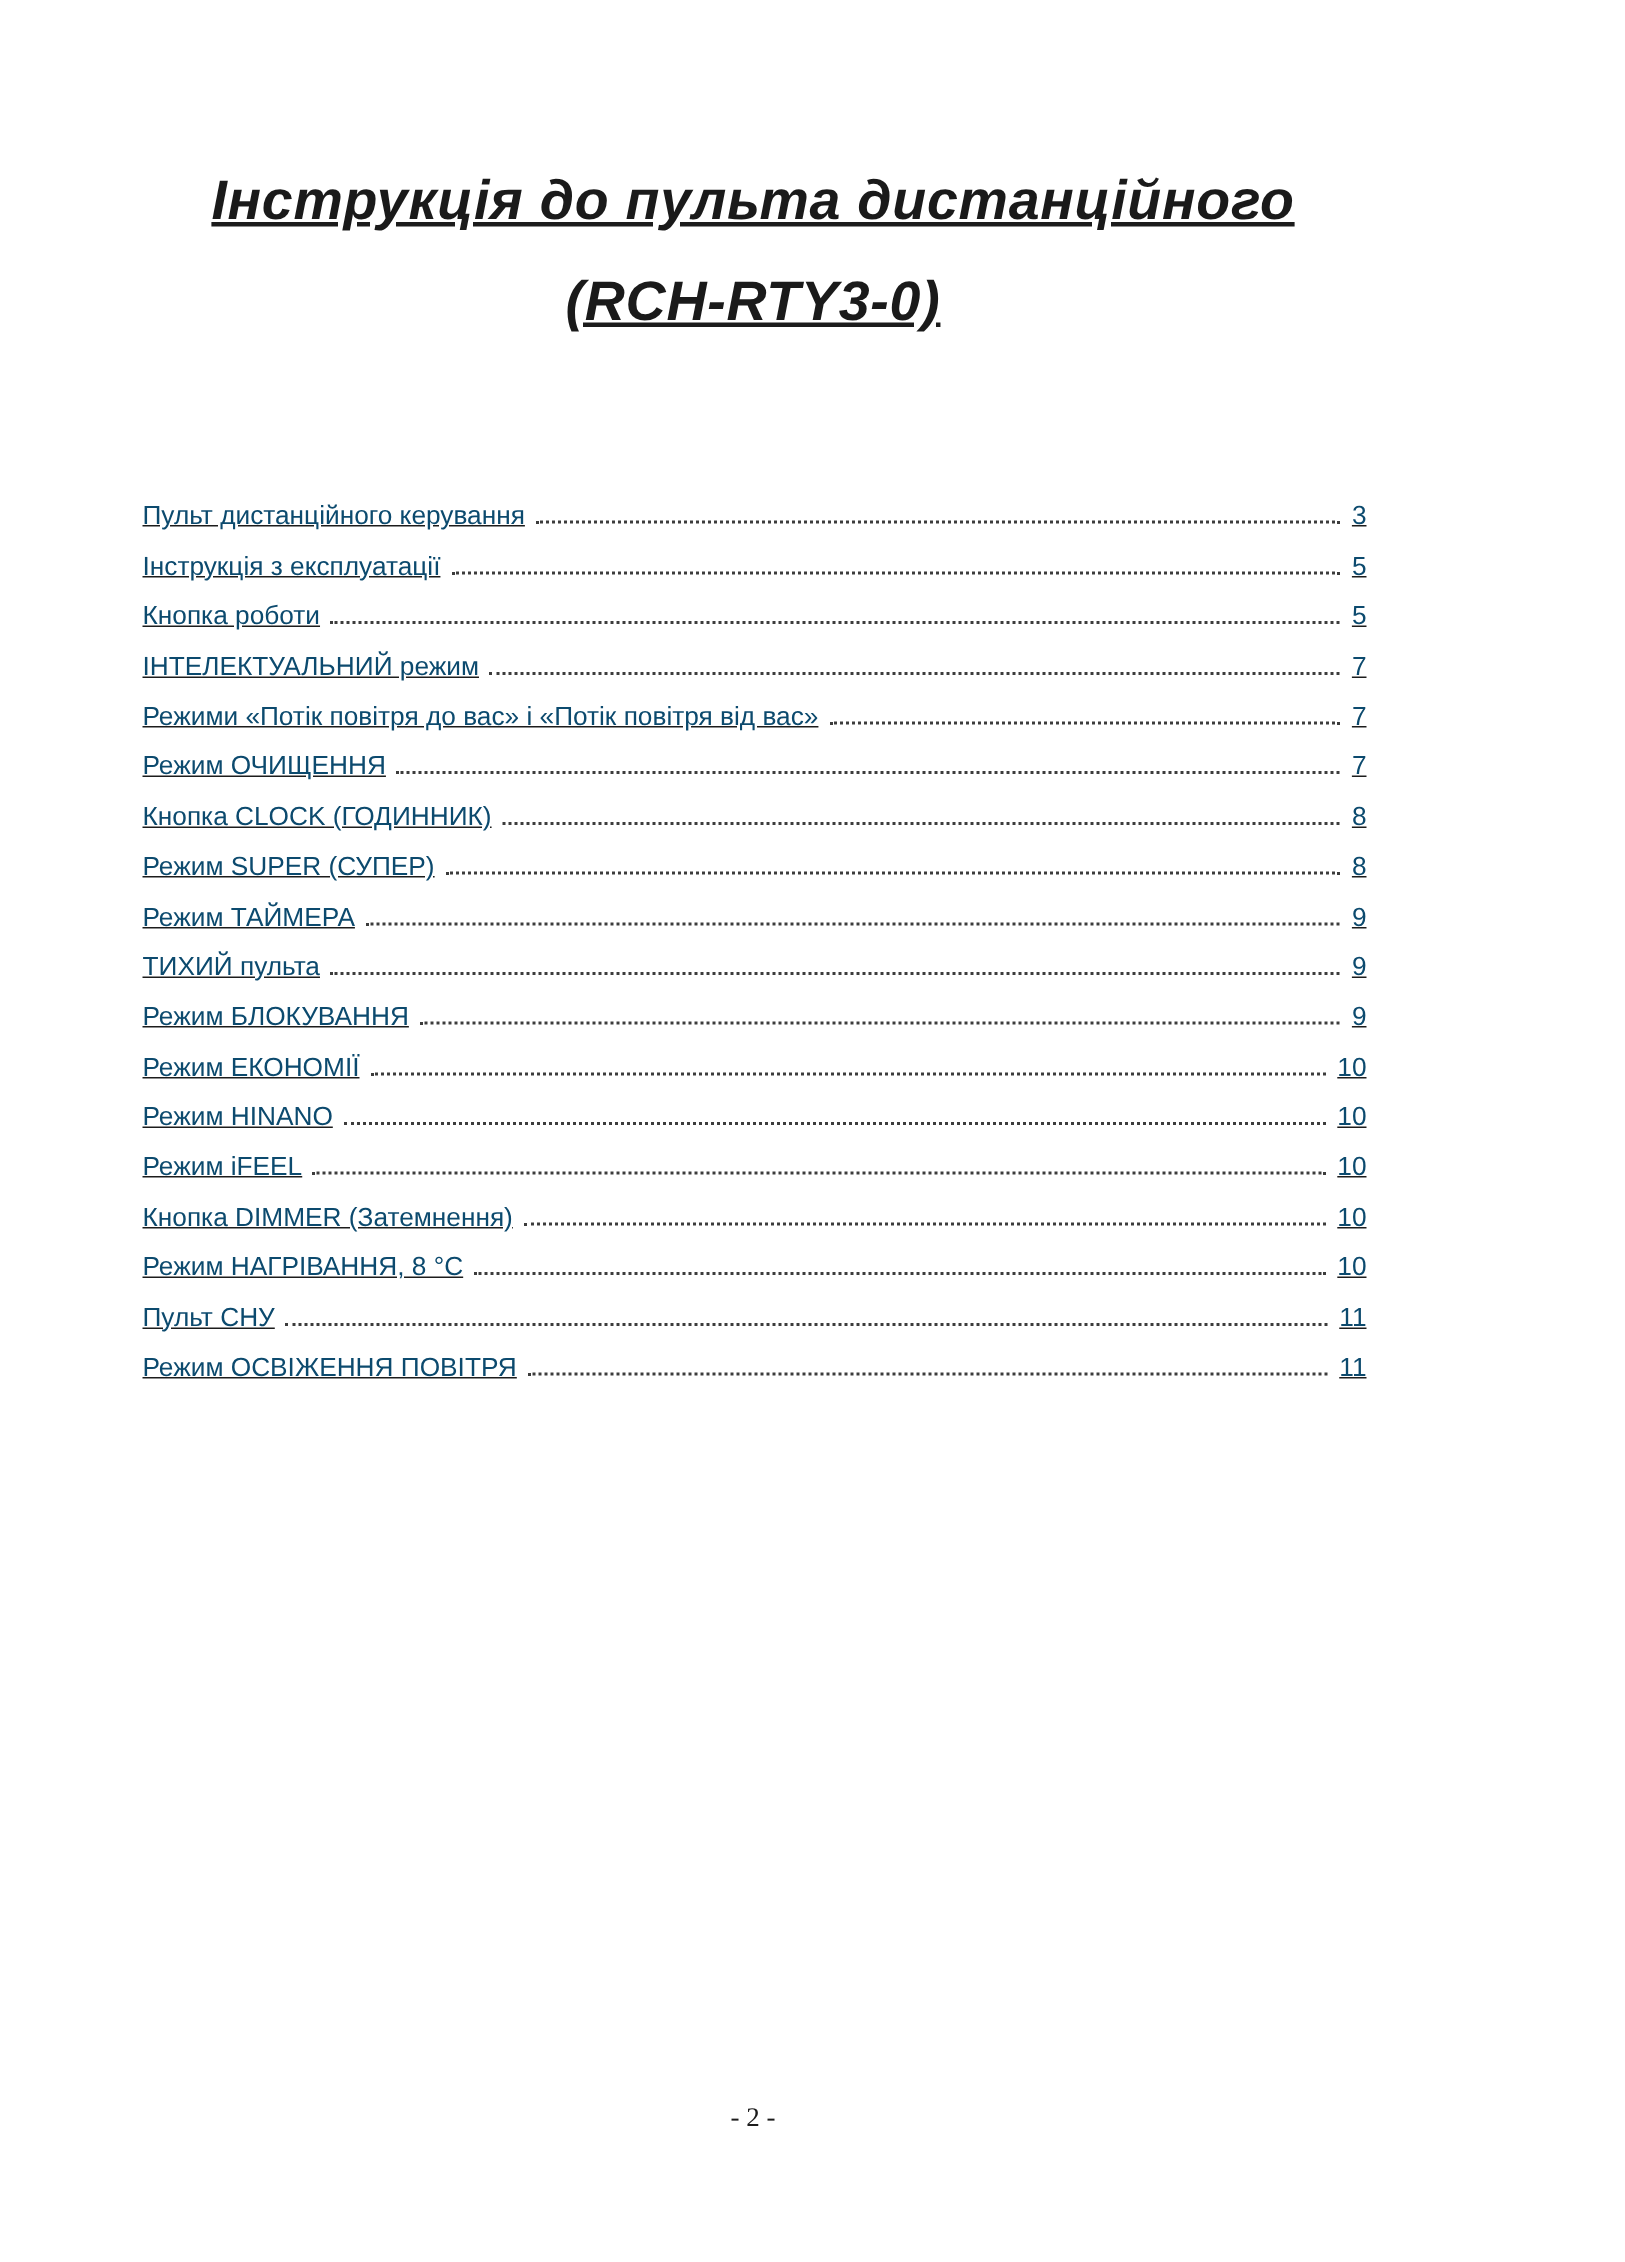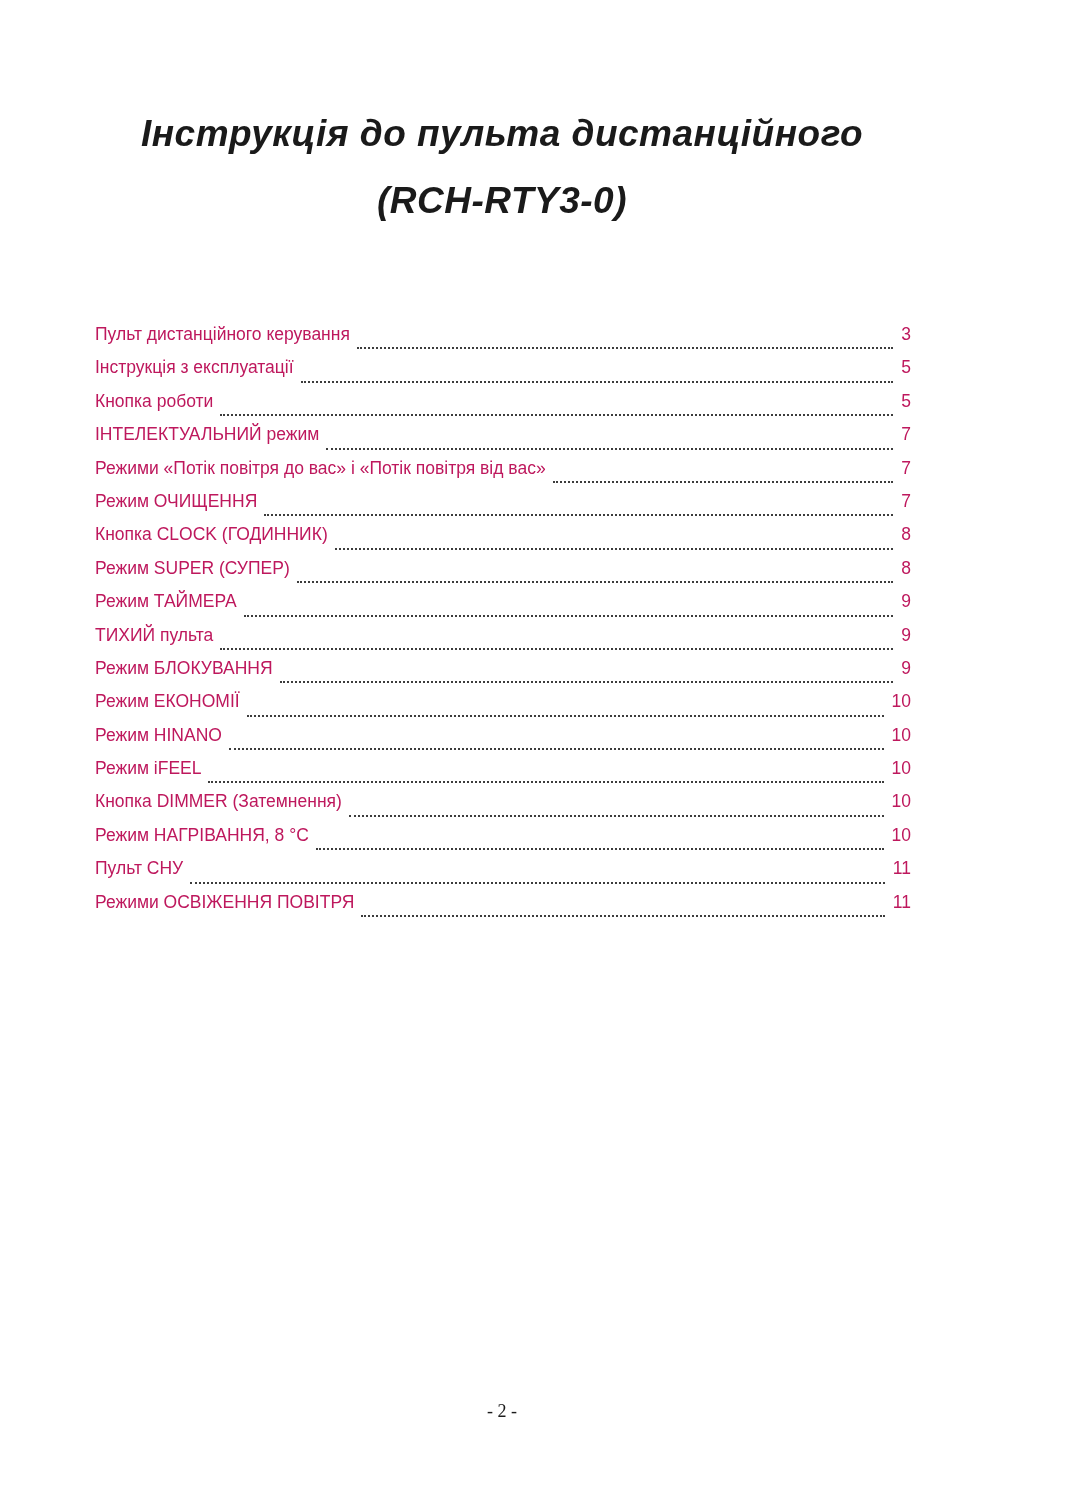--- a/index.html
+++ b/index.html
@@ -10,41 +10,43 @@
     background: #ffffff;
     font-family: "Liberation Sans", sans-serif;
     color: #1c1c1c;
   }
   .page {
     position: relative;
     width: 1004px;
     height: 1508px;
     background: #ffffff;
     overflow: hidden;
+    text-decoration: underline;
   }
   .title-block {
     padding-top: 100px;
     text-align: center;
   }
   .title-line {
     font-size: 37px;
     font-weight: bold;
     font-style: italic;
     line-height: 67px;
     color: #1a1a1a;
     letter-spacing: 0.5px;
   }
   .toc {
     margin: 88px 93px 0 95px;
   }
   .toc-row {
     display: flex;
+    align-items: flex-end;
     height: 33.4px;
     font-size: 17.5px;
-    color: #be185d;
+    color: #0c4a6e;
   }
   .toc-label {
     white-space: nowrap;
     padding-right: 5px;
     line-height: 24px;
   }
   .toc-leader {
     flex: 1;
     border-bottom: 2px dotted #3c3c3c;
     margin: 0 4px 6px 2px;
@@ -175,21 +177,21 @@
       <span class="toc-page">10</span>
     </div>
 
     <div class="toc-row">
       <span class="toc-label">Пульт СНУ</span>
       <span class="toc-leader"></span>
       <span class="toc-page">11</span>
     </div>
 
     <div class="toc-row">
-      <span class="toc-label">Режими ОСВІЖЕННЯ ПОВІТРЯ</span>
+      <span class="toc-label">Режим ОСВІЖЕННЯ ПОВІТРЯ</span>
       <span class="toc-leader"></span>
       <span class="toc-page">11</span>
     </div>
 
   </div>
 
   <div class="footer">- 2 -</div>
 
 </div>
 

